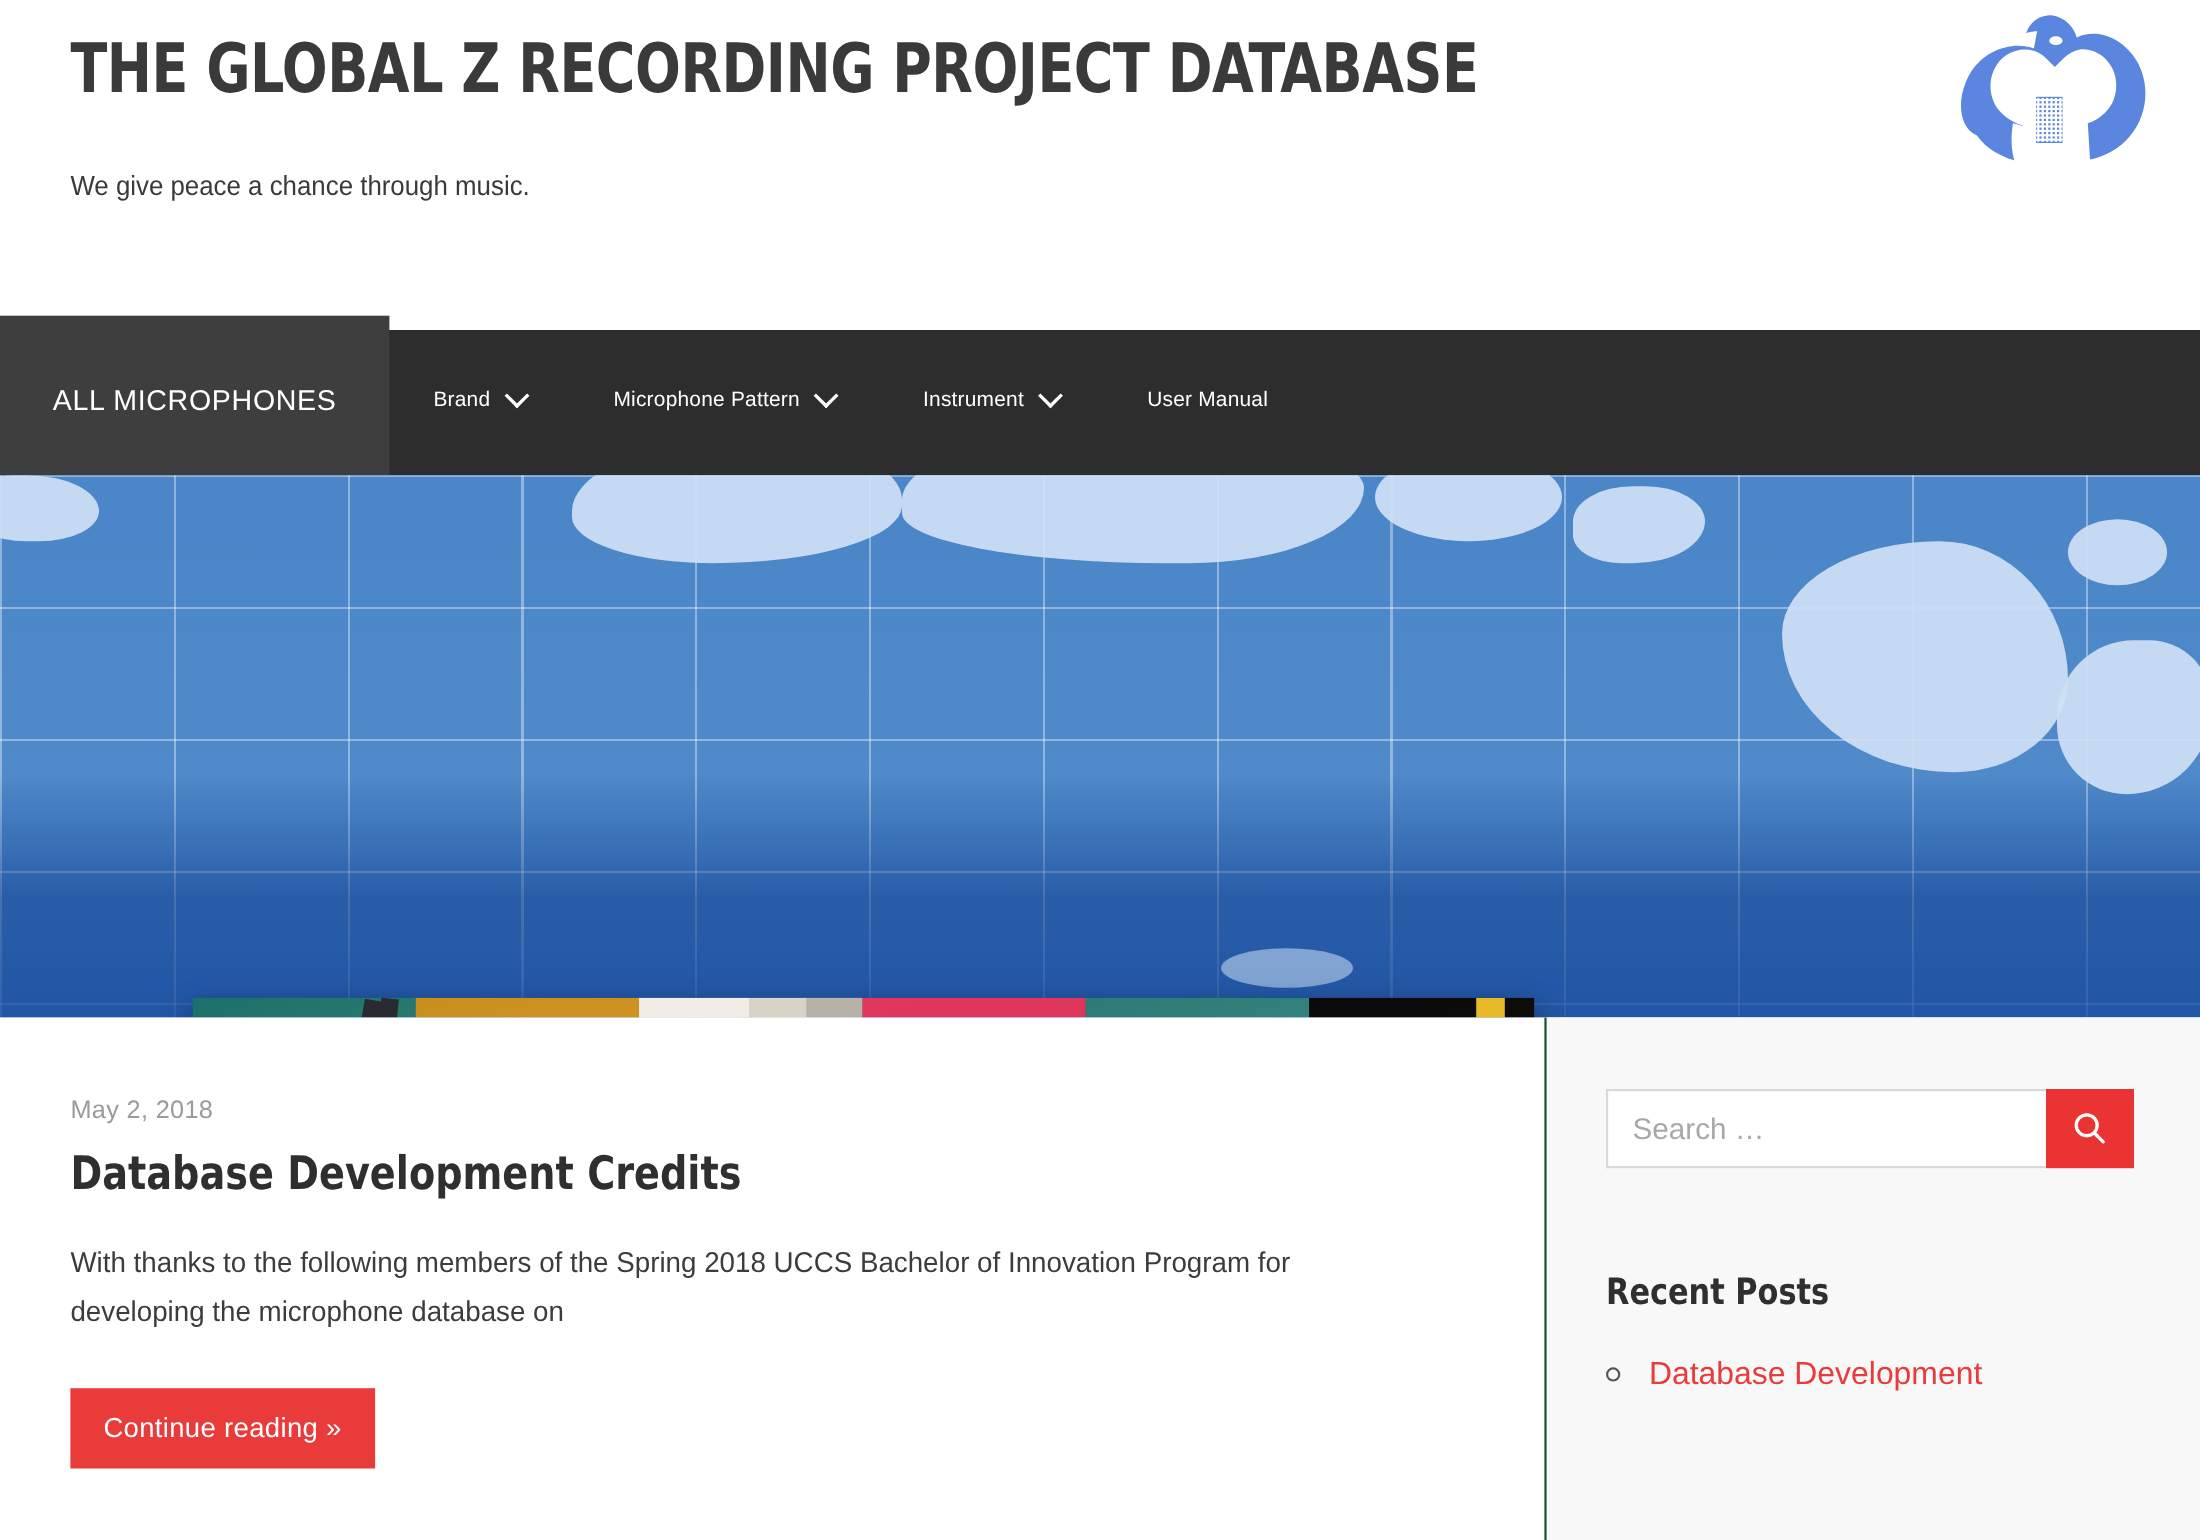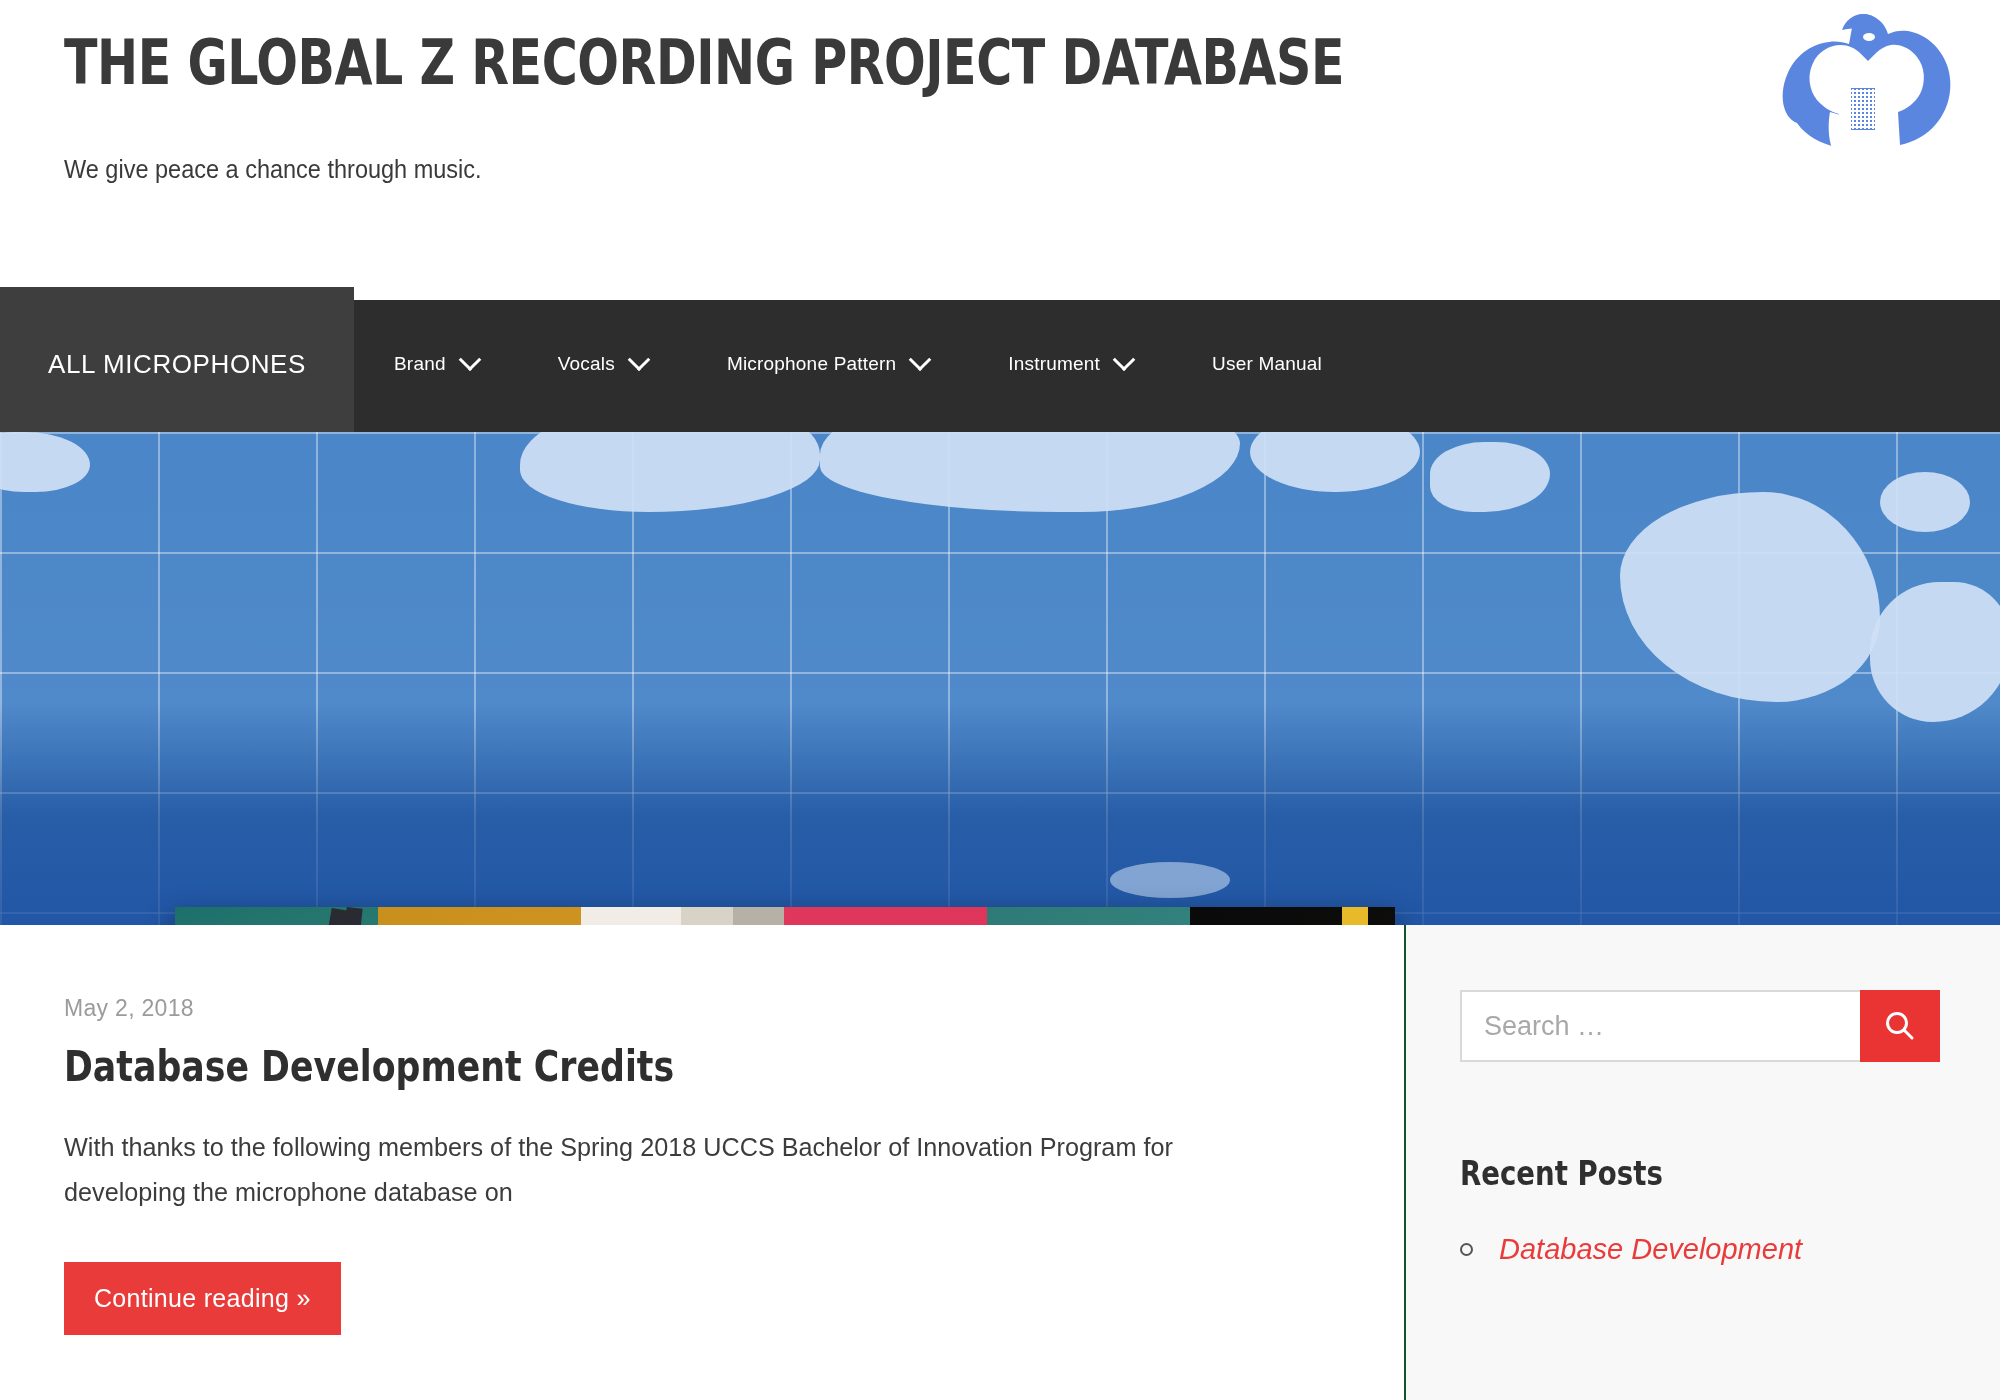--- a/index.html
+++ b/index.html
@@ -216,21 +216,21 @@
   .widget-title {
     margin-top: 92px;
     font-size: 33px;
     font-weight: 700;
     color: #2f2f2f;
     font-family: "DejaVu Sans Condensed", "Liberation Sans Narrow", "Liberation Sans", sans-serif;
     transform: scaleX(0.93);
     transform-origin: left center;
   }
   .recent-list { list-style: none; margin-top: 40px; }
-  .recent-item { display: flex; align-items: center; font-style: italic; }
+  .recent-item { display: flex; align-items: center; }
   .bullet {
     width: 13px; height: 13px;
     border: 2px solid #555;
     border-radius: 50%;
     margin-right: 26px;
     flex: 0 0 auto;
   }
   .recent-link {
     color: #ea3b3b;
     font-size: 29px;
@@ -291,24 +291,20 @@
   <nav class="main-nav">
     <div class="nav-row first">
       <div class="nav-item current">
         <span>ALL MICROPHONES</span>
       </div>
       <div class="nav-item">
         <span>Brand</span>
         <span class="nav-caret"></span>
       </div>
       <div class="nav-item">
-        <span>Vocals</span>
-        <span class="nav-caret"></span>
-      </div>
-      <div class="nav-item">
         <span>Microphone Pattern</span>
         <span class="nav-caret"></span>
       </div>
       <div class="nav-item">
         <span>Instrument</span>
         <span class="nav-caret"></span>
       </div>
       <div class="nav-item">
         <span>User Manual</span>
       </div>

